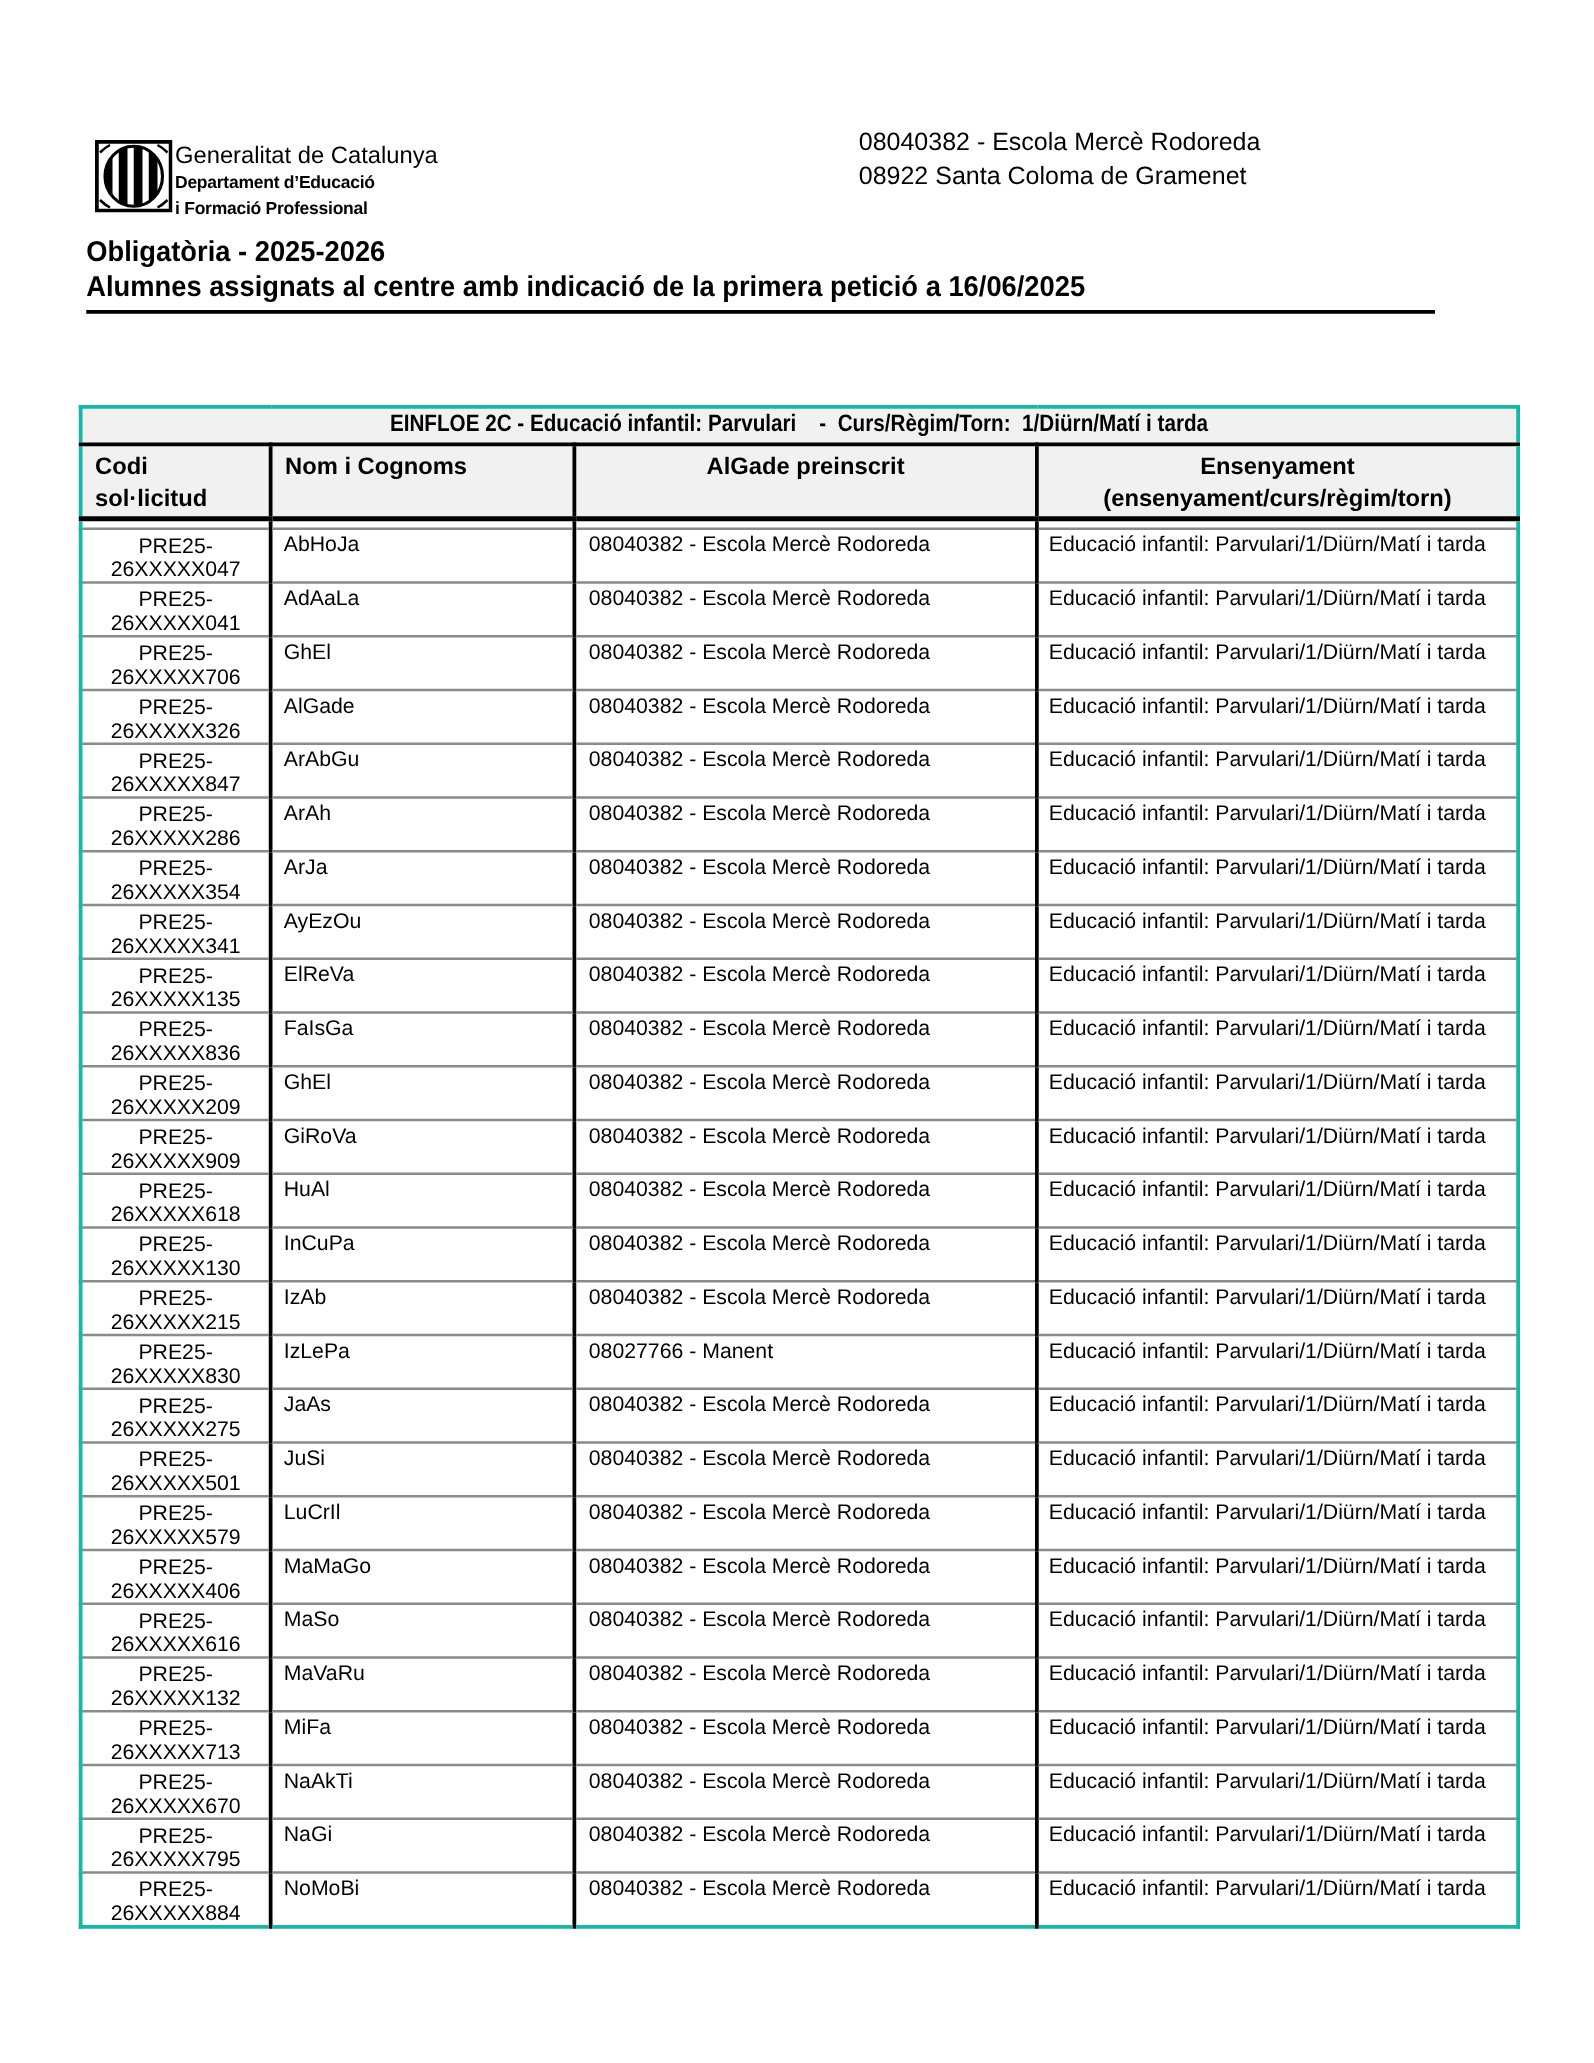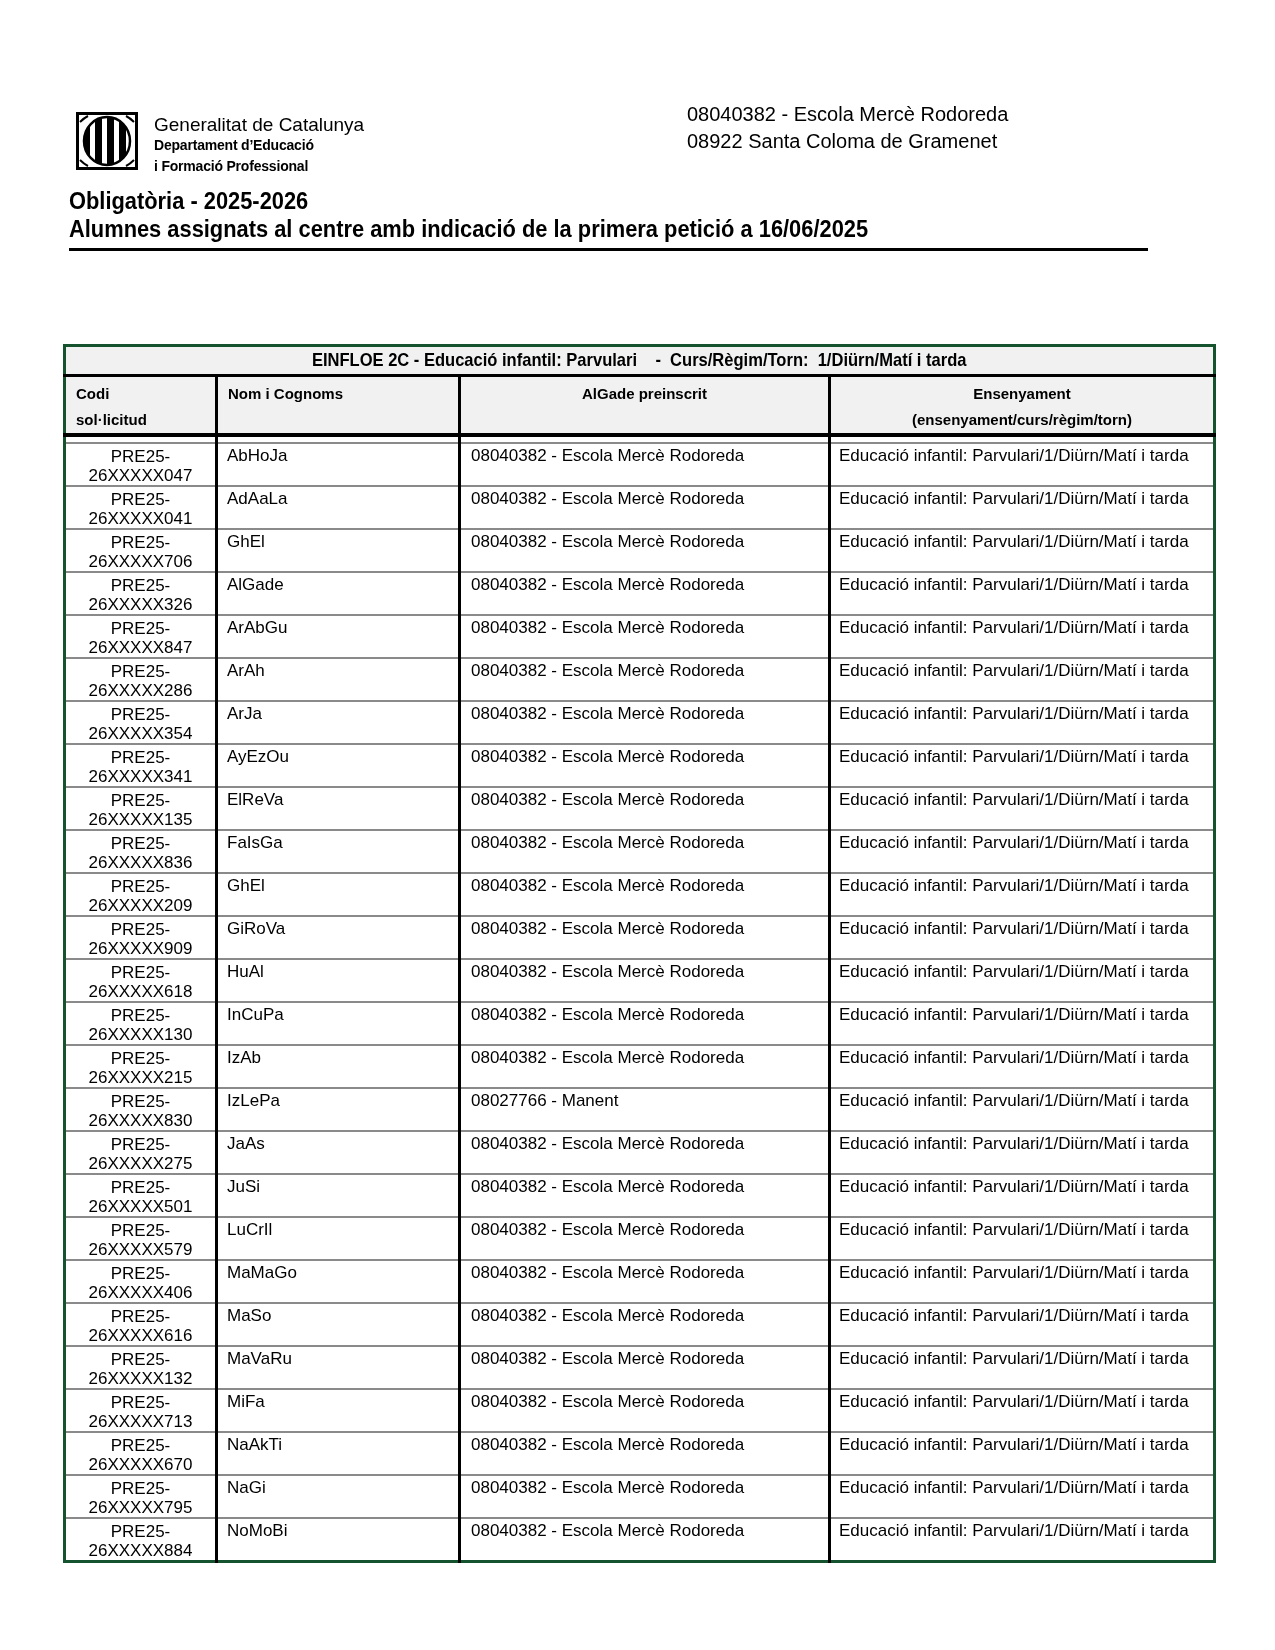--- a/index.html
+++ b/index.html
@@ -4,52 +4,52 @@
 <style>
   html,body{margin:0;padding:0;background:#fff;}
   .page{
     position:relative;width:1275px;height:1650px;background:#fff;
     font-family:"Liberation Sans",sans-serif;color:#000;overflow:hidden;
   }
 
   
   .brand{position:absolute;left:76px;top:112px;display:flex;align-items:flex-start;}
   .logo{width:62px;height:58px;flex:0 0 auto;}
-  .brand-text{margin-left:16px;padding-top:2px;}
+  .brand-text{margin-left:2px;padding-top:2px;}
   .org1{font-size:19px;line-height:21px;}
   .org2{font-size:14px;font-weight:bold;line-height:21px;letter-spacing:-0.2px;}
 
   .school{position:absolute;left:687px;top:101px;font-size:20px;line-height:26.5px;}
 
   
   .titles{position:absolute;left:69px;top:187px;width:1079px;}
   .title-line{font-weight:bold;font-size:23px;line-height:28px;white-space:nowrap;
               transform:scaleX(0.95);transform-origin:0 50%;}
   .title-rule{border-top:3px solid #000;margin-top:5px;width:100%;}
 
   
   .assign-table{
-    position:absolute;left:63px;top:344px;width:1150px;
-    border-collapse:collapse;table-layout:fixed;border:3px solid #14532d;
+    position:absolute;left:63px;top:324px;width:1150px;
+    border-collapse:collapse;table-layout:fixed;border:3px solid #14b8a6;
   }
   .assign-table col.c1{width:152px;}
   .assign-table col.c2{width:243px;}
   .assign-table col.c3{width:370px;}
   .assign-table col.c4{width:385px;}
 
   .group-th{
     background:#f1f1f1;border-bottom:3px solid #000;height:24px;
     text-align:center;font-weight:bold;padding:1px 0 2px;
   }
   .group-th span{display:inline-block;font-size:19px;white-space:pre;
                  transform:scaleX(0.87);transform-origin:50% 50%;}
 
   .cols th{
     background:#f1f1f1;border-bottom:4px solid #000;border-left:3px solid #000;
-    height:52px;vertical-align:top;font-size:15px;font-weight:bold;
+    height:52px;vertical-align:top;font-size:19px;font-weight:bold;
     padding:4px 8px 0;line-height:26px;
   }
   .cols th:first-child{border-left:none;}
   th.h-codi,th.h-nom{text-align:left;padding-left:10px;}
   th.h-centre,th.h-ens{text-align:center;}
 
   tbody td{
     border-left:3px solid #000;border-top:2px solid #8a8a8a;
     height:38px;vertical-align:top;font-size:17px;line-height:19px;
     padding:2px 6px 0;overflow:hidden;white-space:nowrap;

